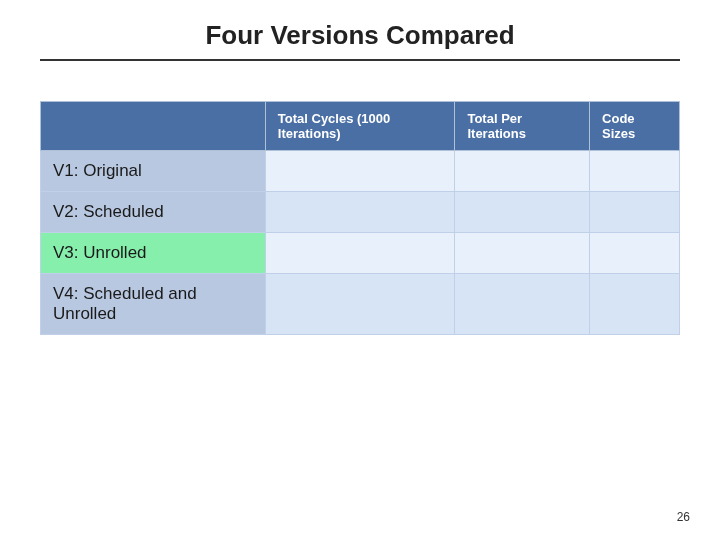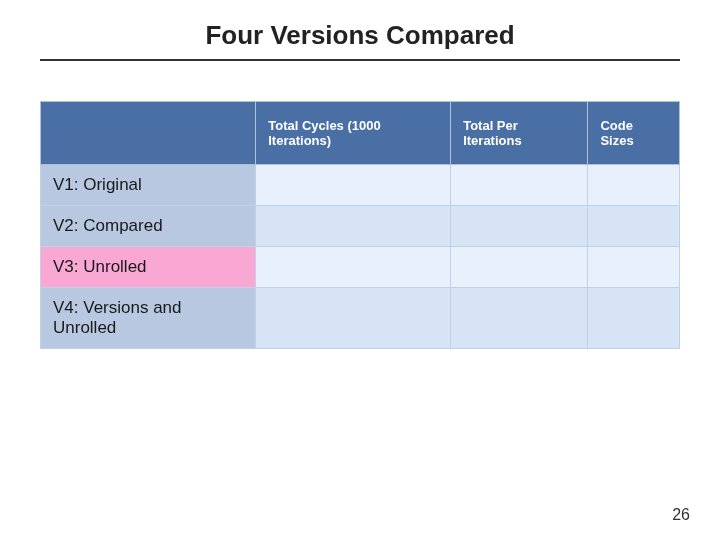--- a/index.html
+++ b/index.html
@@ -52,21 +52,21 @@
       width: 100%;
       border-collapse: collapse;
     }
 
     thead tr {
       background-color: #4a6fa5;
       color: #ffffff;
     }
 
     thead th {
-      padding: 16px 12px;
+      padding: 9px 12px;
       font-size: 13px;
       font-weight: bold;
       text-align: left;
       border: 1px solid #b0c0d8;
     }
 
     thead th:first-child {
       background-color: #4a6fa5;
       min-width: 140px;
     }
@@ -89,28 +89,28 @@
     }
 
     tbody td:first-child {
       background-color: #b8c8e0;
       font-weight: normal;
       color: #1a1a1a;
     }
 
     .row-v1 td:first-child { background-color: #b8c8e0; }
     .row-v2 td:first-child { background-color: #b8c8e0; }
-    .row-v3 td:first-child { background-color: #f9a8d4; }
+    .row-v3 td:first-child { background-color: #86efac; }
     .row-v4 td:first-child { background-color: #b8c8e0; }
 
     .page-number {
       position: absolute;
       bottom: 16px;
       right: 30px;
-      font-size: 16px;
+      font-size: 12px;
       color: #333333;
     }
   </style>
 </head>
 <body>
 
 <div class="page-container">
   <div class="title-section">
     <h1 class="page-title">Four Versions Compared</h1>
   </div>
@@ -127,33 +127,33 @@
         </tr>
       </thead>
       <tbody>
         <tr class="row-v1">
           <td>V1: Original</td>
           <td></td>
           <td></td>
           <td></td>
         </tr>
         <tr class="row-v2">
-          <td>V2: Compared</td>
+          <td>V2: Scheduled</td>
           <td></td>
           <td></td>
           <td></td>
         </tr>
         <tr class="row-v3">
           <td>V3: Unrolled</td>
           <td></td>
           <td></td>
           <td></td>
         </tr>
         <tr class="row-v4">
-          <td>V4: Versions and Unrolled</td>
+          <td>V4: Scheduled and Unrolled</td>
           <td></td>
           <td></td>
           <td></td>
         </tr>
       </tbody>
     </table>
   </div>
 </div>
 
 <div class="page-number">26</div>

